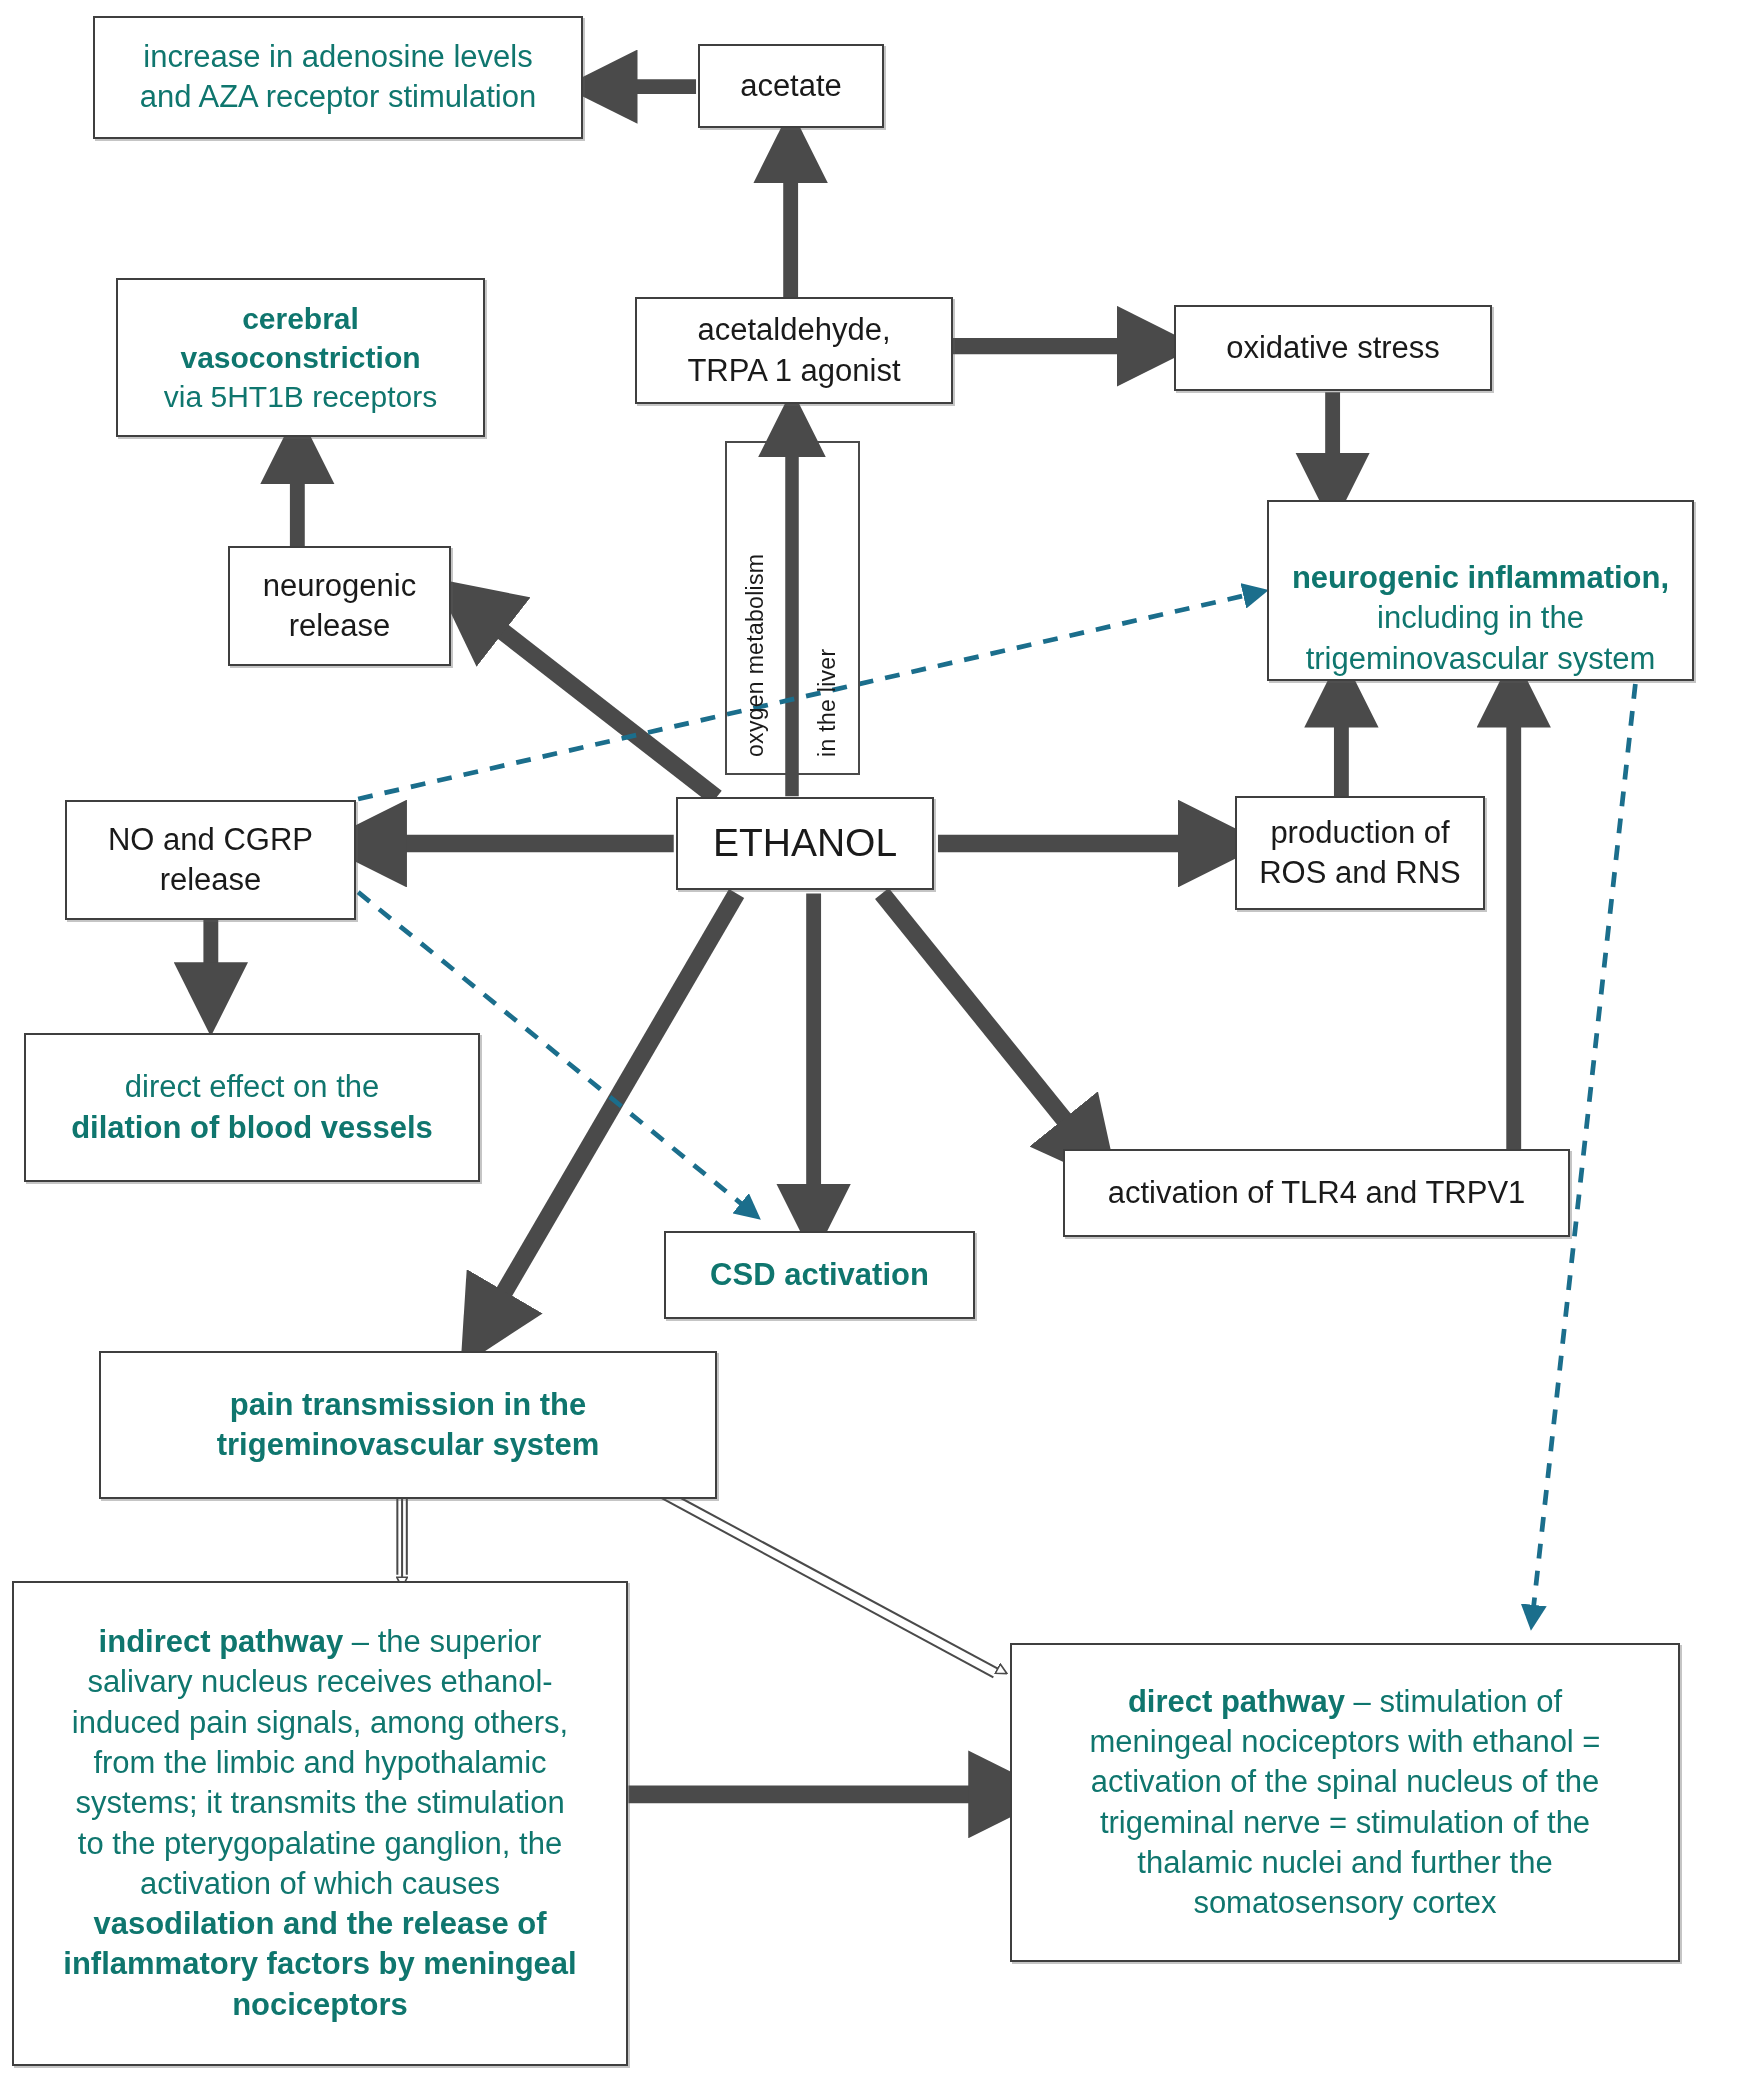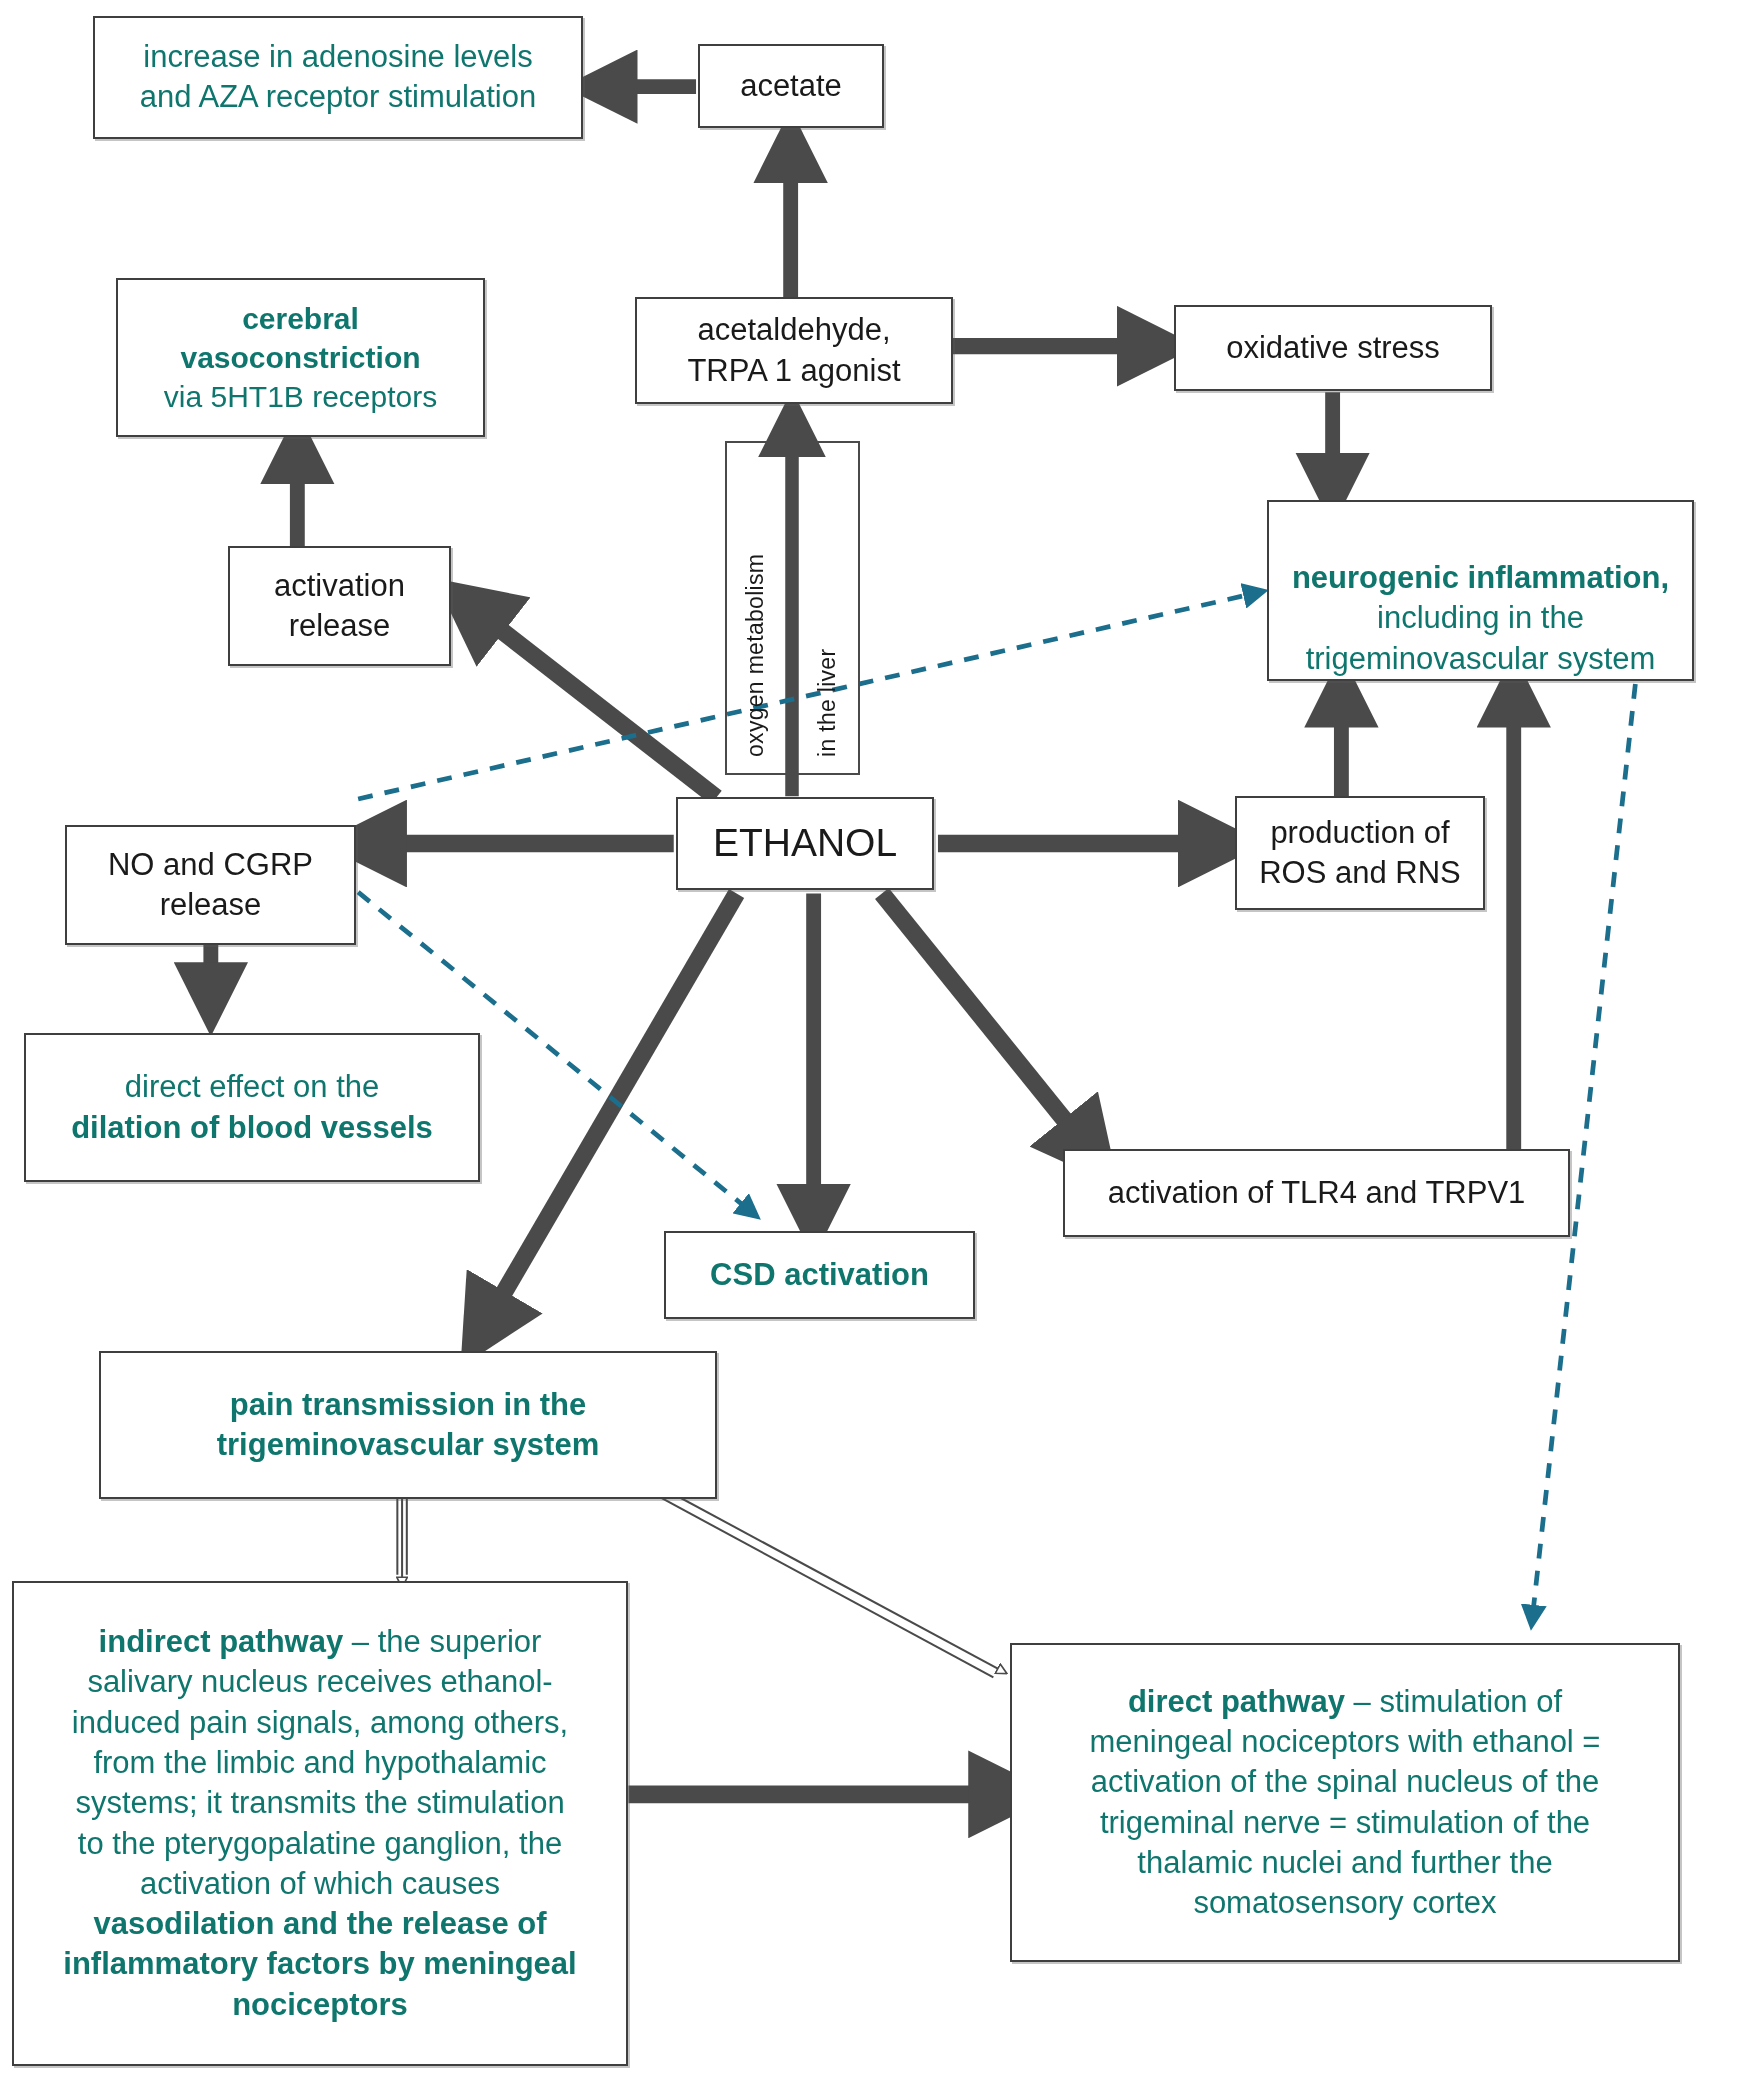--- a/index.html
+++ b/index.html
@@ -144,26 +144,26 @@
   <div class="node" style="left:1267px;top:500px;width:427px;height:181px;align-items:flex-end;">
     <div class="txt">
       <div class="red bold f46">neurogenic inflammation,</div>
       <div class="red f46">including in the</div>
       <div class="red f46">trigeminovascular system</div>
     </div>
   </div>
 
   <div class="node" style="left:228px;top:546px;width:223px;height:120px;">
     <div class="txt">
-      <div class="black f46">activation</div>
+      <div class="black f46">neurogenic</div>
       <div class="black f46">release</div>
     </div>
   </div>
 
-  <div class="node" style="left:65px;top:825px;width:291px;height:120px;">
+  <div class="node" style="left:65px;top:800px;width:291px;height:120px;">
     <div class="txt">
       <div class="black f46">NO and CGRP</div>
       <div class="black f46">release</div>
     </div>
   </div>
 
   <div class="node" style="left:676px;top:797px;width:258px;height:93px;">
     <div class="txt black f58">ETHANOL</div>
   </div>
 

